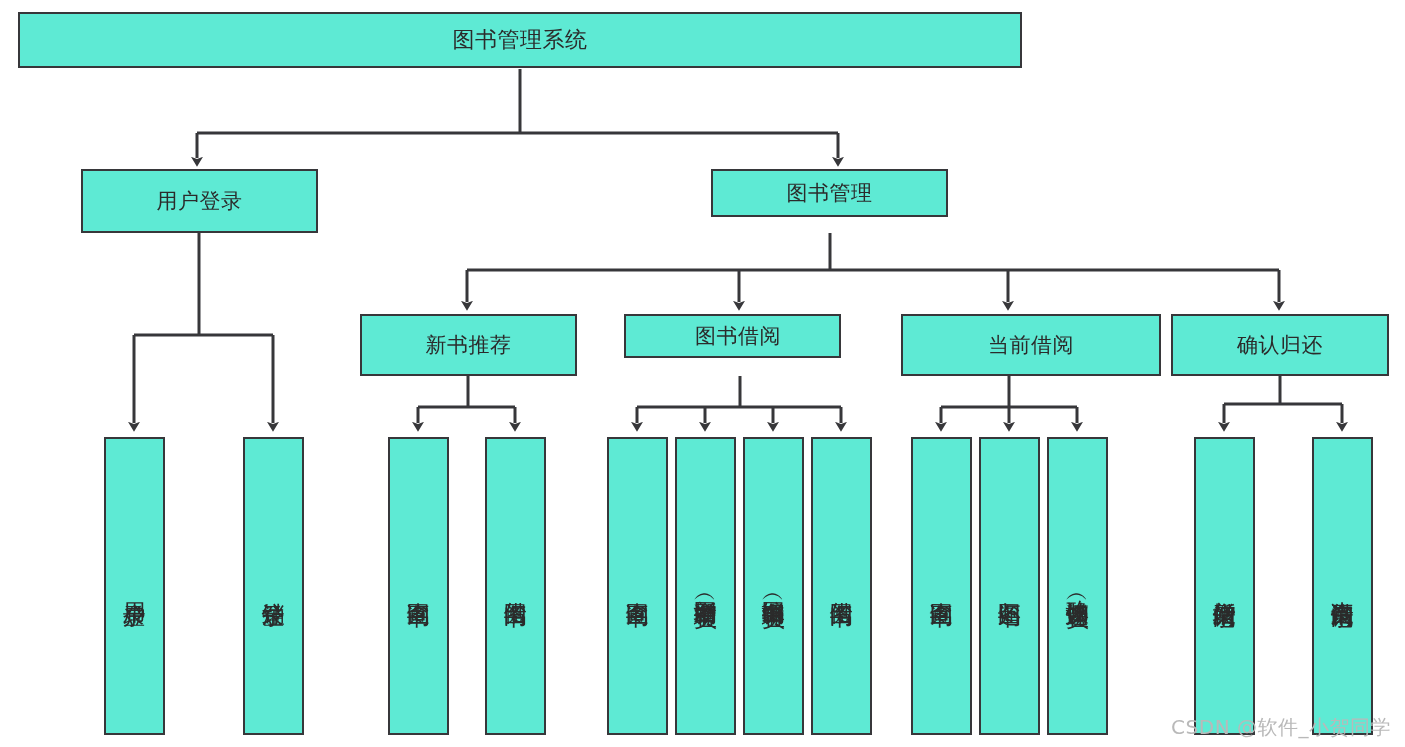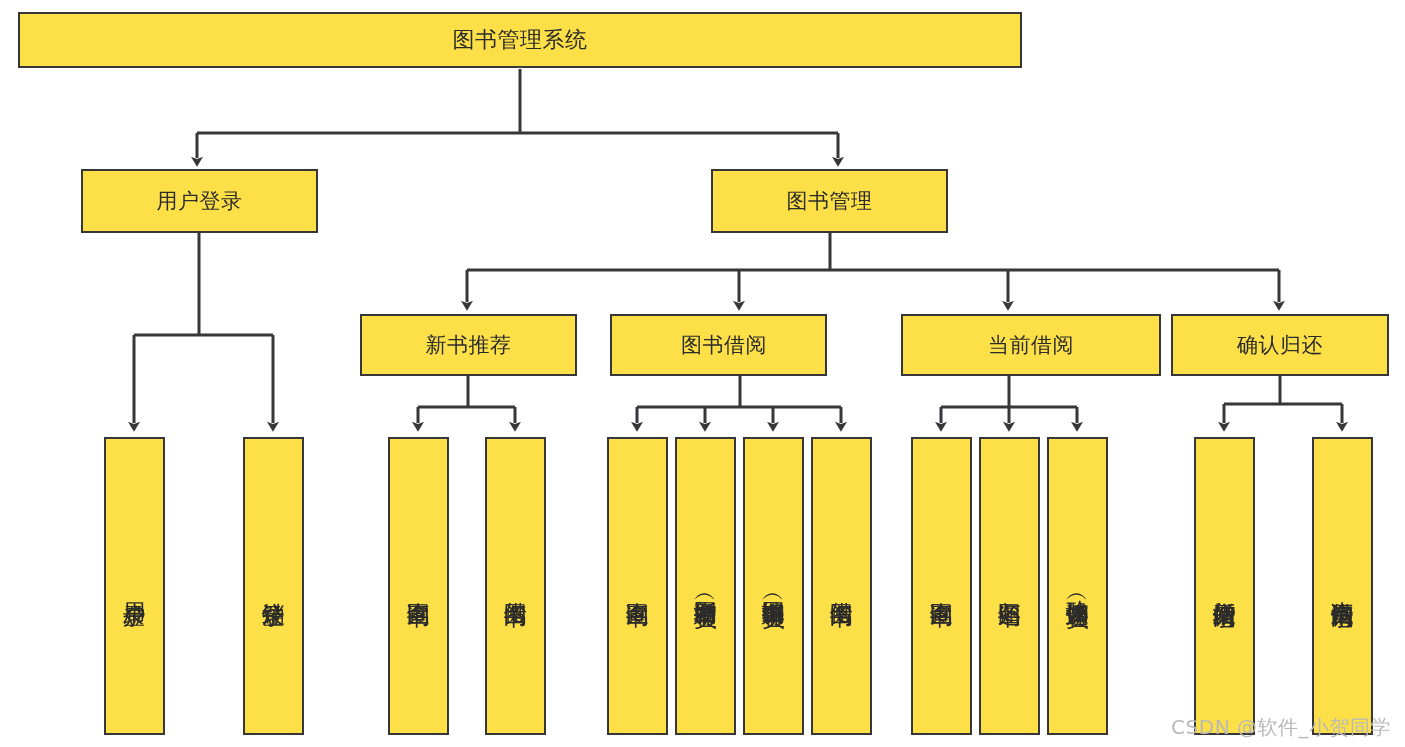--- a/index.html
+++ b/index.html
@@ -20,21 +20,21 @@
   #edges {
     position: absolute;
     left: 0;
     top: 0;
     width: 1405px;
     height: 747px;
   }
   .node {
     position: absolute;
     box-sizing: border-box;
-    background: #fde047;
+    background: #5eead4;
     border: 2px solid #37373a;
     display: flex;
     align-items: center;
     justify-content: center;
     text-align: center;
     color: #2b2b2b;
     z-index: 2;
   }
   .node .lbl {
     display: block;
@@ -130,28 +130,28 @@
     </g>
   </svg>
 
   <div class="node h root" style="left:18px; top:12px; width:1004px; height:56px;">
     <span class="lbl">图书管理系统</span>
   </div>
 
   <div class="node h" style="left:81px; top:169px; width:237px; height:64px;">
     <span class="lbl">用户登录</span>
   </div>
-  <div class="node h" style="left:711px; top:169px; width:237px; height:64px;">
+  <div class="node h" style="left:711px; top:169px; width:237px; height:48px;">
     <span class="lbl">图书管理</span>
   </div>
 
   <div class="node h" style="left:360px; top:314px; width:217px; height:62px;">
     <span class="lbl">新书推荐</span>
   </div>
-  <div class="node h" style="left:610px; top:314px; width:217px; height:62px;padding-left:11px;">
+  <div class="node h" style="left:624px; top:314px; width:217px; height:44px;padding-left:11px;">
     <span class="lbl">图书借阅</span>
   </div>
   <div class="node h" style="left:901px; top:314px; width:260px; height:62px;">
     <span class="lbl">当前借阅</span>
   </div>
   <div class="node h" style="left:1171px; top:314px; width:218px; height:62px;">
     <span class="lbl">确认归还</span>
   </div>
 
   <div class="node v" style="left:104px; top:437px; width:61px; height:298px;">

